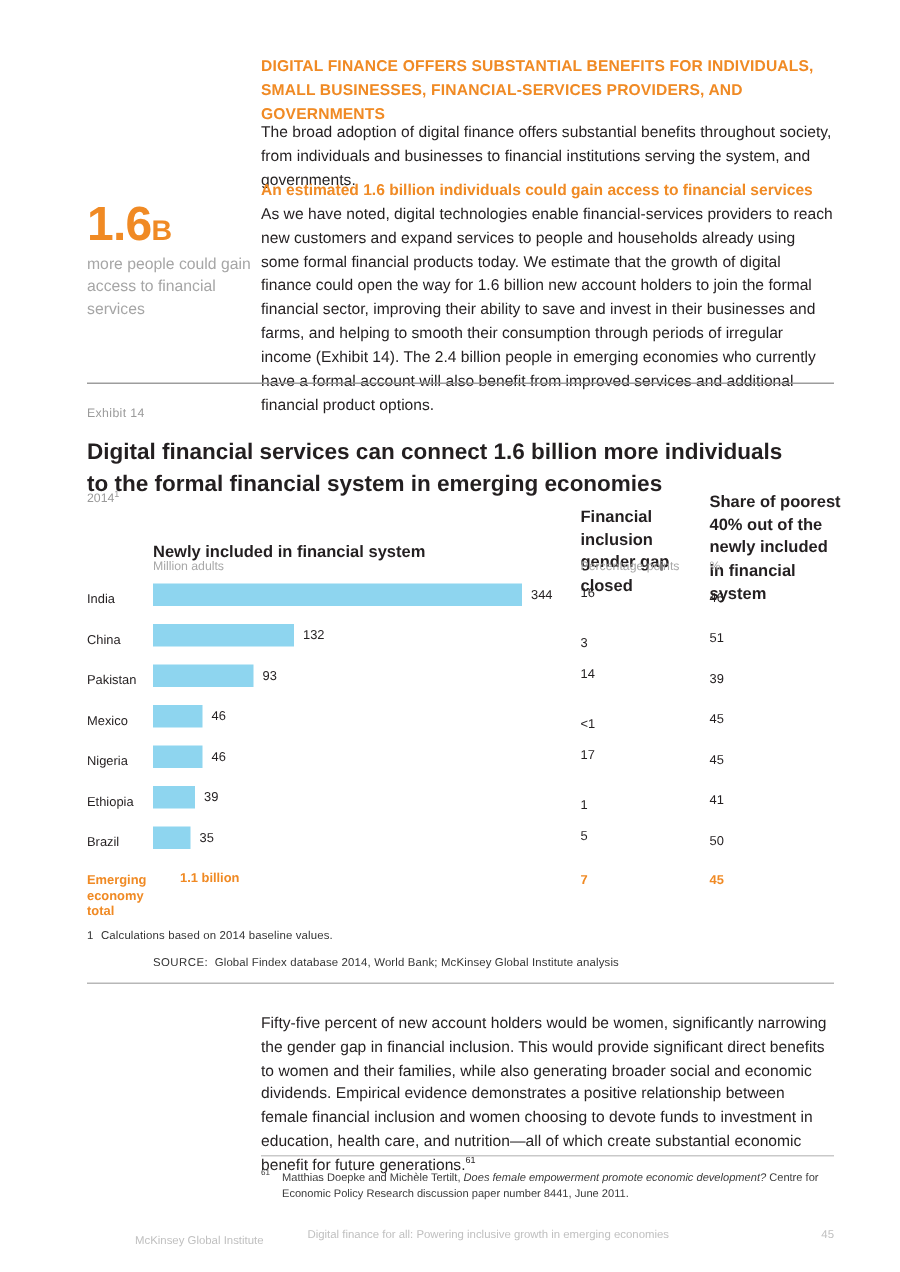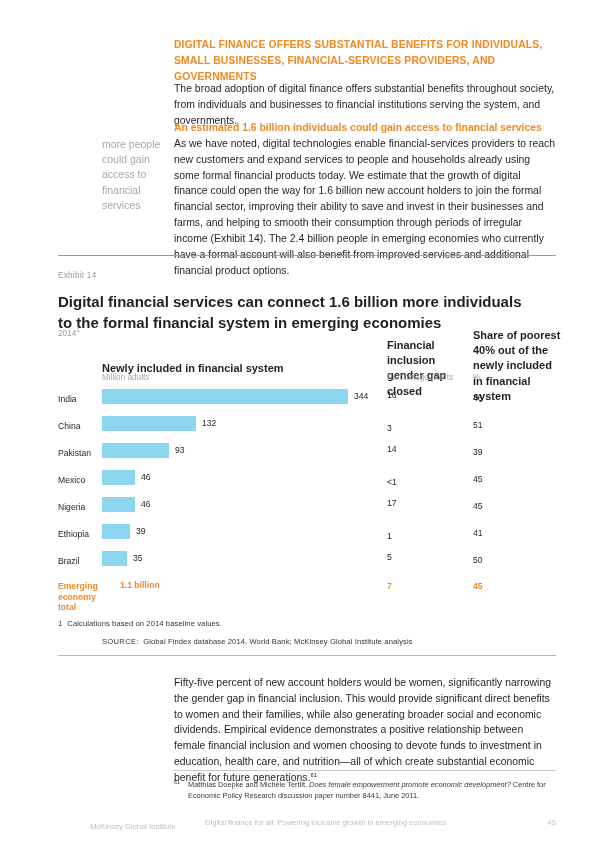--- a/index.html
+++ b/index.html
@@ -41,21 +41,20 @@
     letter-spacing: -0.5px;
   }
   .stat-number .unit {
     font-size: 19px;
   }
   .stat-caption {
     color: #a6a6a6;
     font-size: 10.5px;
     line-height: 1.45;
     margin-top: 4px;
-    margin-left: 44px;
   }
 
   .body-col {
     position: absolute;
     left: 174px;
     width: 382px;
   }
   .head-orange {
     color: #f08a24;
     font-weight: bold;
@@ -280,20 +279,21 @@
   .pf-num   { position: absolute; right: 44px; top: 0; }
 </style>
 </head>
 <body>
 
 <div class="page">
 
   <div class="top-section">
 
     <div class="stat-block">
+      <div class="stat-number"><span>1.6</span><span class="unit">B</span></div>
       <div class="stat-caption">more people could gain access to financial services</div>
     </div>
 
     <div class="body-col head-orange" style="top:37px;">DIGITAL FINANCE OFFERS SUBSTANTIAL BENEFITS FOR INDIVIDUALS, SMALL BUSINESSES, FINANCIAL-SERVICES PROVIDERS, AND GOVERNMENTS</div>
     <div class="body-col para" style="top:81px;">The broad adoption of digital finance offers substantial benefits throughout society, from individuals and businesses to financial institutions serving the system, and governments.</div>
     <div class="body-col sub-head-orange" style="top:120px;">An estimated 1.6 billion individuals could gain access to financial services</div>
     <div class="body-col para" style="top:136px;">As we have noted, digital technologies enable financial-services providers to reach new customers and expand services to people and households already using some formal financial products today. We estimate that the growth of digital finance could open the way for 1.6 billion new account holders to join the formal financial sector, improving their ability to save and invest in their businesses and farms, and helping to smooth their consumption through periods of irregular income (Exhibit 14). The 2.4 billion people in emerging economies who currently have a formal account will also benefit from improved services and additional financial product options.</div>
 
   </div>
 

